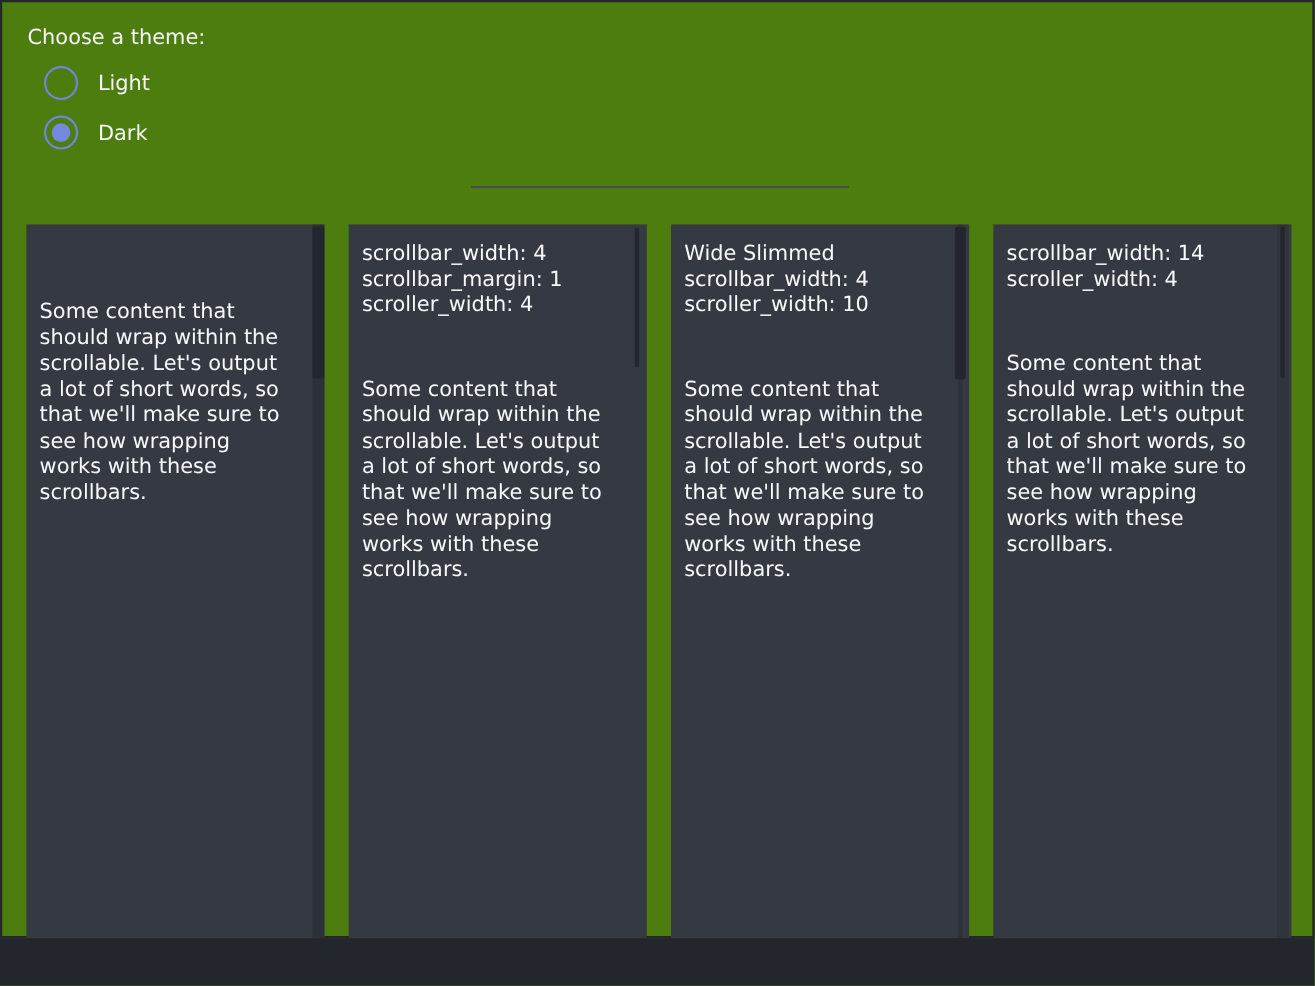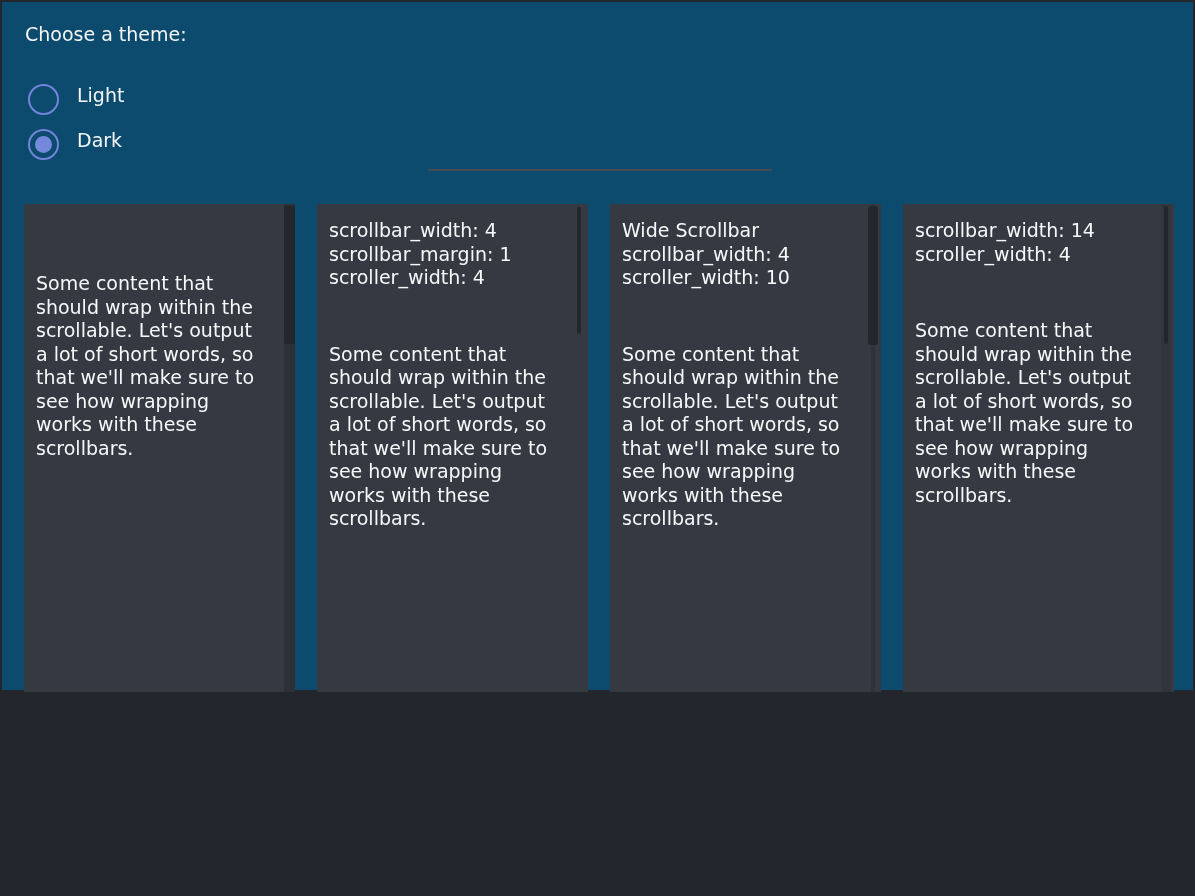--- a/index.html
+++ b/index.html
@@ -1,31 +1,31 @@
 <!DOCTYPE html>
 <html><head>
 <meta charset="utf-8">
 <style>
   html,body{margin:0;padding:0;background:#23262c;}
   .page{
     position:relative;
-    width:1195px;height:692px;
-    background:#0c4a6e;
+    width:1195px;height:853px;
+    background:#4d7c0f;
     box-shadow:inset 0 0 0 2px #23262c;
     font-family:"DejaVu Sans","Liberation Sans",sans-serif;
     color:#f5f6f7;
     overflow:hidden;
   }
   .theme-label{
     position:absolute;left:25px;top:23px;
     font-size:19px;line-height:23px;color:#f5f6f7;
   }
   .radio-option{
-    position:absolute;left:28px;height:31px;
-    display:flex;align-items:flex-start;cursor:pointer;margin-top:24px;
+    position:absolute;left:40px;height:31px;
+    display:flex;align-items:center;cursor:pointer;
   }
   .radio-light{top:60px;}
   .radio-dark{top:105px;}
   .radio-circle{
     width:31px;height:31px;box-sizing:border-box;
     border:2px solid #7186d8;border-radius:50%;
     display:flex;align-items:center;justify-content:center;
     flex:0 0 auto;
   }
   .radio-dot{
@@ -125,21 +125,21 @@
 that we'll make sure to
 see how wrapping
 works with these
 scrollbars.</div>
       </div>
       <div class="sb-thumb"></div>
     </div>
 
     <div class="panel p3">
       <div class="panel-inner">
-        <div class="panel-title">Wide Scrollbar</div>
+        <div class="panel-title">Wide Slimmed</div>
         <div class="panel-params">
             <div>scrollbar_width: 4</div>
             <div>scroller_width: 10</div>
           </div>
         <div class="panel-content">Some content that
 should wrap within the
 scrollable. Let's output
 a lot of short words, so
 that we'll make sure to
 see how wrapping

